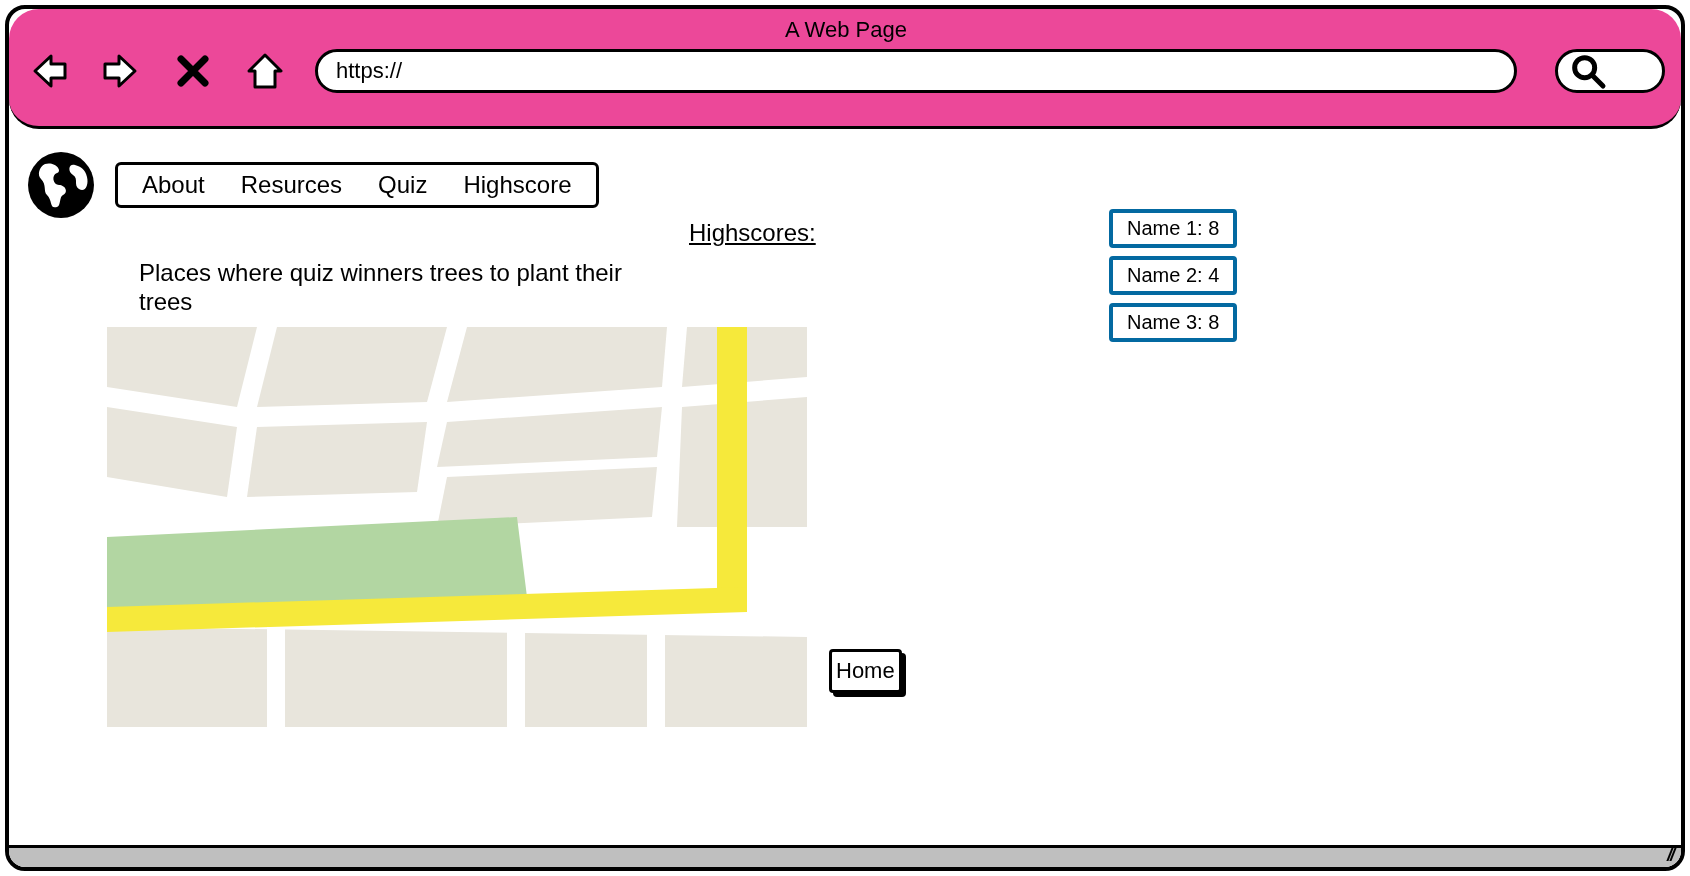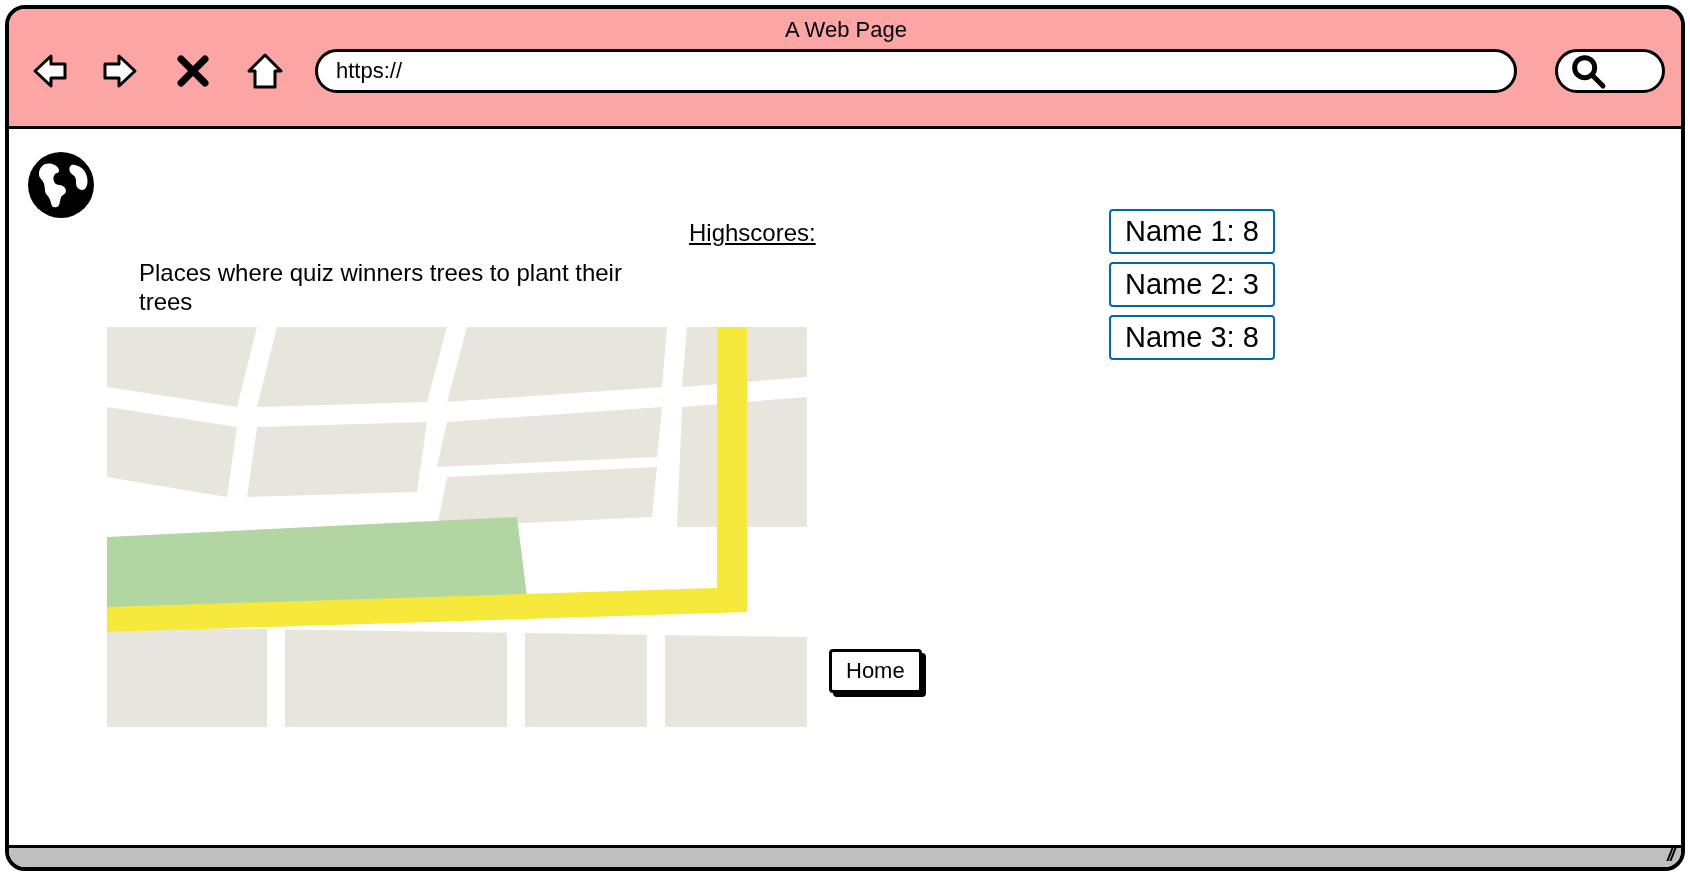--- a/index.html
+++ b/index.html
@@ -17,25 +17,26 @@
     .window {
       border: 4px solid #000;
       border-radius: 20px;
       width: 1680px;
       height: 866px;
       margin: 5px;
       position: relative;
       overflow: hidden;
     }
     .browser-chrome {
-      background: #fca5a5;
+      background: #ec4899;
       height: 120px;
       border-bottom: 3px solid #000;
       padding: 6px 16px 0 18px;
       position: relative;
+      border-radius: 30px;
     }
     .chrome-title {
       font-size: 22px;
       text-align: center;
       padding: 2px 0 6px 0;
     }
     .chrome-toolbar {
       display: flex;
       align-items: center;
       gap: 28px;
@@ -128,33 +129,33 @@
     .highscores {
       position: absolute;
       left: 1100px;
       top: 80px;
       display: flex;
       flex-direction: column;
       gap: 8px;
       align-items: flex-start;
     }
     .hs-item {
-      border: 2px solid #0369a1;
+      border: 4px solid #0369a1;
       border-radius: 4px;
       padding: 4px 14px;
-      font-size: 29px;
+      font-size: 20px;
       background: #fff;
     }
     .home-btn {
       position: absolute;
       left: 820px;
       top: 520px;
       border: 3px solid #000;
       border-radius: 4px;
-      padding: 6px 14px;
+      padding: 6px 4px;
       font-size: 22px;
       background: #fff;
       box-shadow: 4px 4px 0 #000;
       cursor: pointer;
     }
     .footer {
       position: absolute;
       bottom: 0;
       left: 0;
       right: 0;
@@ -215,20 +216,26 @@
   <div class="content">
 
     <div class="topbar">
       <span class="globe">
         <svg viewBox="0 0 72 72">
           <circle cx="36" cy="36" r="33" fill="#000"></circle>
           <path d="M20 15 C14 18 12 26 16 30 C22 36 18 42 22 46 C28 52 24 60 32 58 C36 57 34 48 38 46 C44 43 40 36 34 36 C28 36 26 26 32 24 C38 22 30 12 20 15 Z" fill="#fff"></path>
           <path d="M50 16 C44 14 42 22 48 26 C54 30 48 36 54 40 C60 44 64 36 62 28 C60 20 56 18 50 16 Z" fill="#fff"></path>
         </svg>
       </span>
+      <div class="menu-box">
+        <span>About</span>
+        <span>Resurces</span>
+        <span>Quiz</span>
+        <span>Highscore</span>
+      </div>
     </div>
 
     <div class="hs-title">Highscores:</div>
 
     <div class="map-caption">Places where quiz winners trees to plant their trees</div>
 
     <div class="map">
       <svg viewBox="0 0 700 400" width="700" height="400">
         <rect x="0" y="0" width="700" height="400" fill="#fff"></rect>
 
@@ -251,21 +258,21 @@
         <polygon points="0,280 640,260 640,285 0,305" fill="#f6e93b"></polygon>
 
         <rect x="160" y="300" width="18" height="100" fill="#fff"></rect>
         <rect x="400" y="300" width="18" height="100" fill="#fff"></rect>
         <rect x="540" y="300" width="18" height="100" fill="#fff"></rect>
       </svg>
     </div>
 
     <div class="highscores">
       <div class="hs-item">Name 1: 8</div>
-      <div class="hs-item">Name 2: 3</div>
+      <div class="hs-item">Name 2: 4</div>
       <div class="hs-item">Name 3: 8</div>
     </div>
 
     <div class="home-btn">Home</div>
   </div>
 
   <div class="footer">
     <span class="resize-grip">//</span>
   </div>
 </div>

